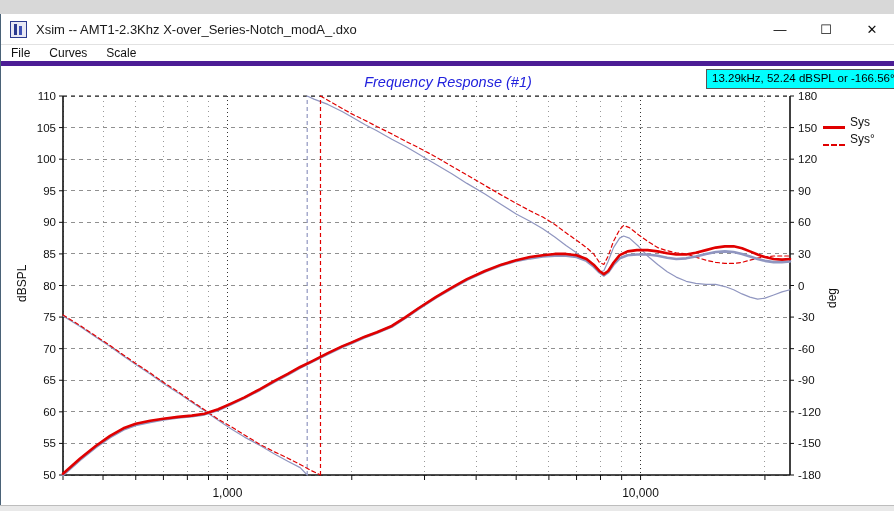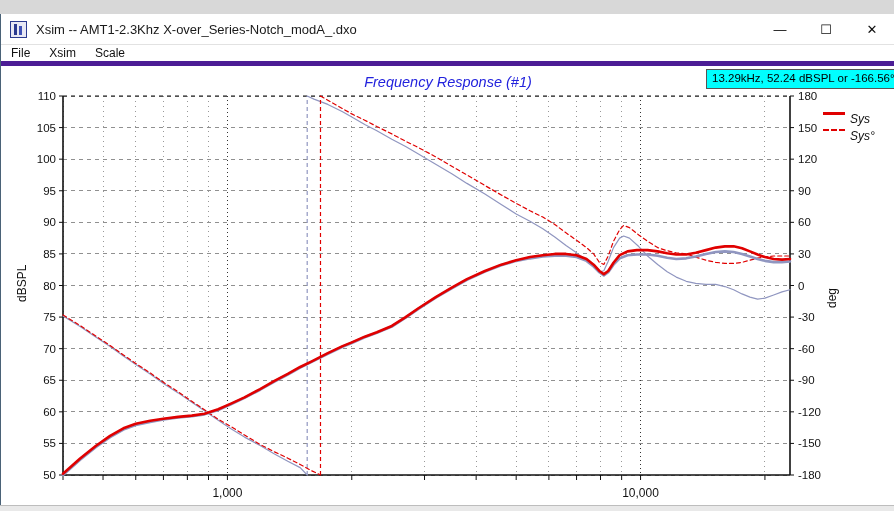--- a/index.html
+++ b/index.html
@@ -80,21 +80,21 @@
 
   
   #plot-wrap { position: absolute; left: 0; top: 0; width: 894px; height: 453px; }
   svg { display: block; }
 
   
   #legend {
     position: absolute; left: 822px; top: 46px;
     font-size: 12px; color: #111;
   }
-  .leg-row { display: flex; align-items: flex-start; height: 17px; font-style: italic; }
+  .leg-row { display: flex; align-items: flex-end; height: 17px; }
   .leg-swatch { width: 22px; height: 0; margin-right: 5px; }
   .leg-solid { border-top: 3px solid #e00000; }
   .leg-dash  { border-top: 2px dashed #e00000; }
 
   
   .axcap { position: absolute; font-size: 12px; color: #111; }
   #ylab-left {
     left: 14px; top: 236px; transform: rotate(-90deg);
     transform-origin: left top; white-space: nowrap;
   }
@@ -119,21 +119,21 @@
     <div id="title-text">Xsim -- AMT1-2.3Khz X-over_Series-Notch_modA_.dxo</div>
     <div id="win-controls">
       <div class="wbtn">—</div>
       <div class="wbtn">☐</div>
       <div class="wbtn">✕</div>
     </div>
   </div>
 
   <div id="menubar">
     <div class="menu-item">File</div>
-    <div class="menu-item">Xsim</div>
+    <div class="menu-item">Curves</div>
     <div class="menu-item">Scale</div>
   </div>
 
   <div id="client">
 
     <div id="readout">13.29kHz, 52.24 dBSPL or -166.56°</div>
 
     <div id="chart-title">Frequency Response (#1)</div>
 
     <div id="plot-wrap">

